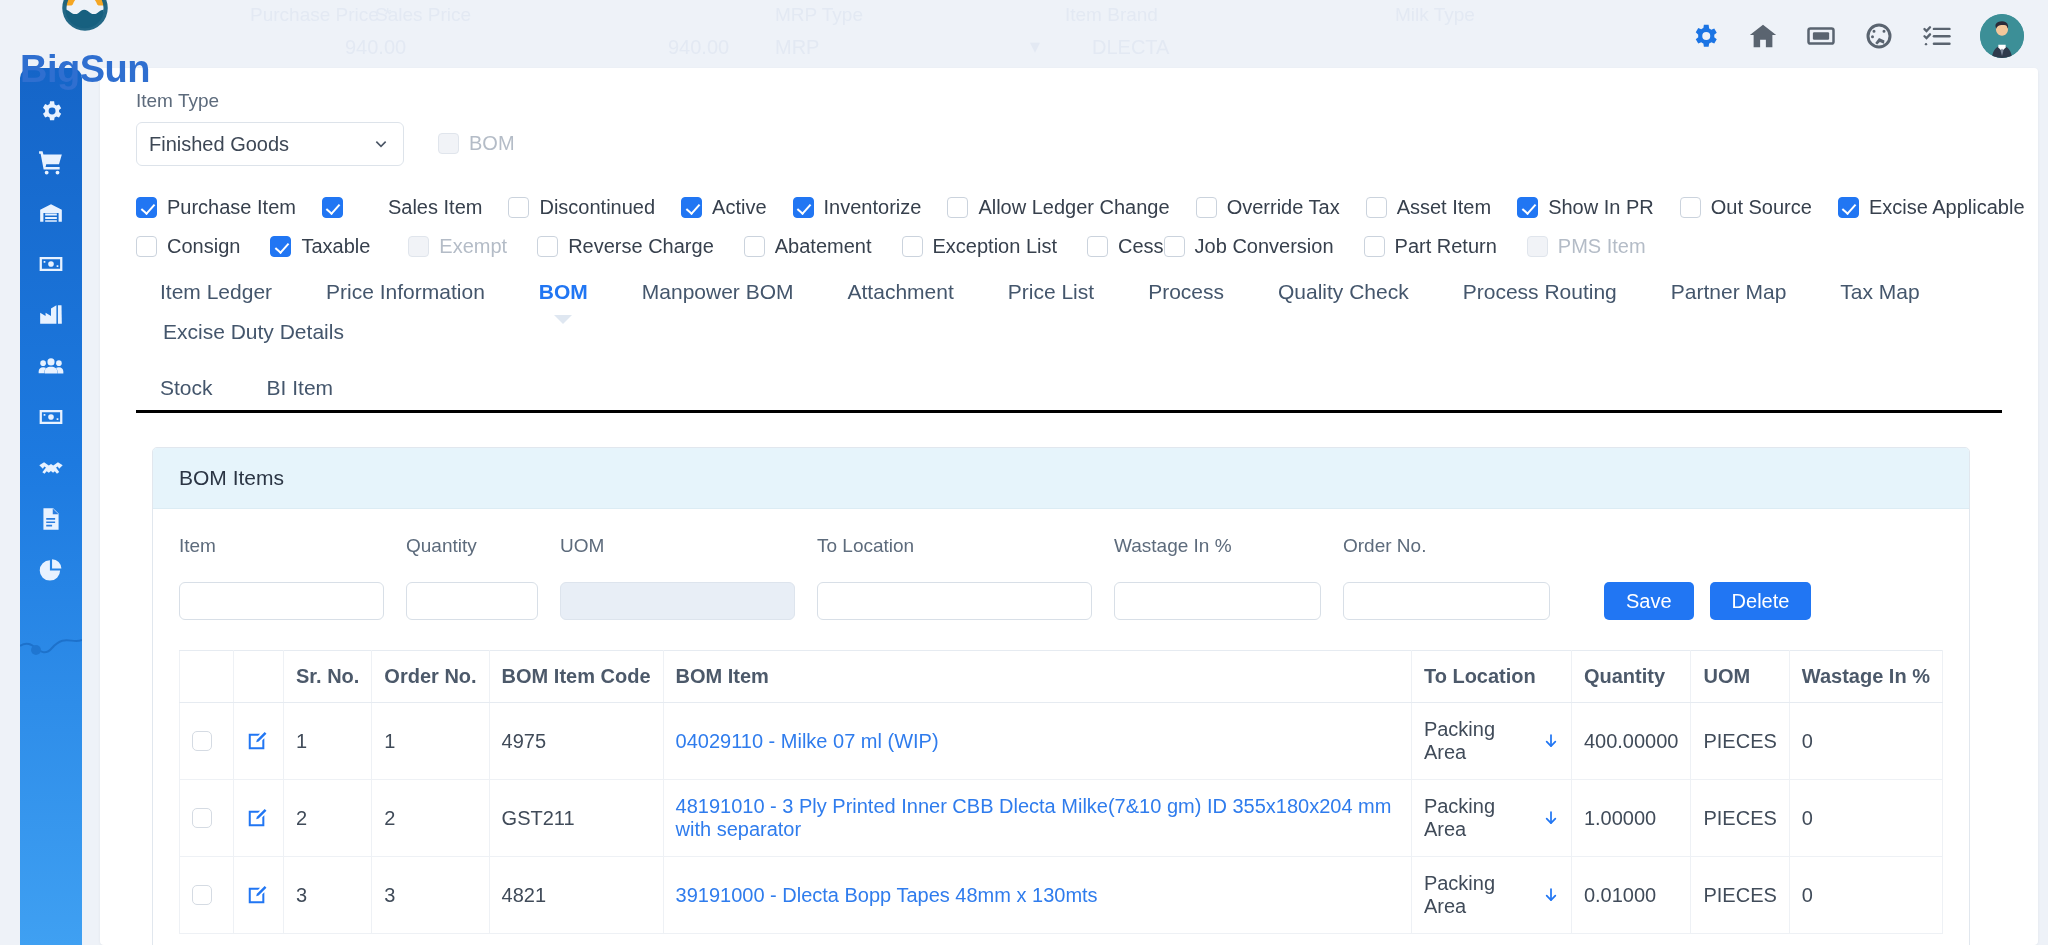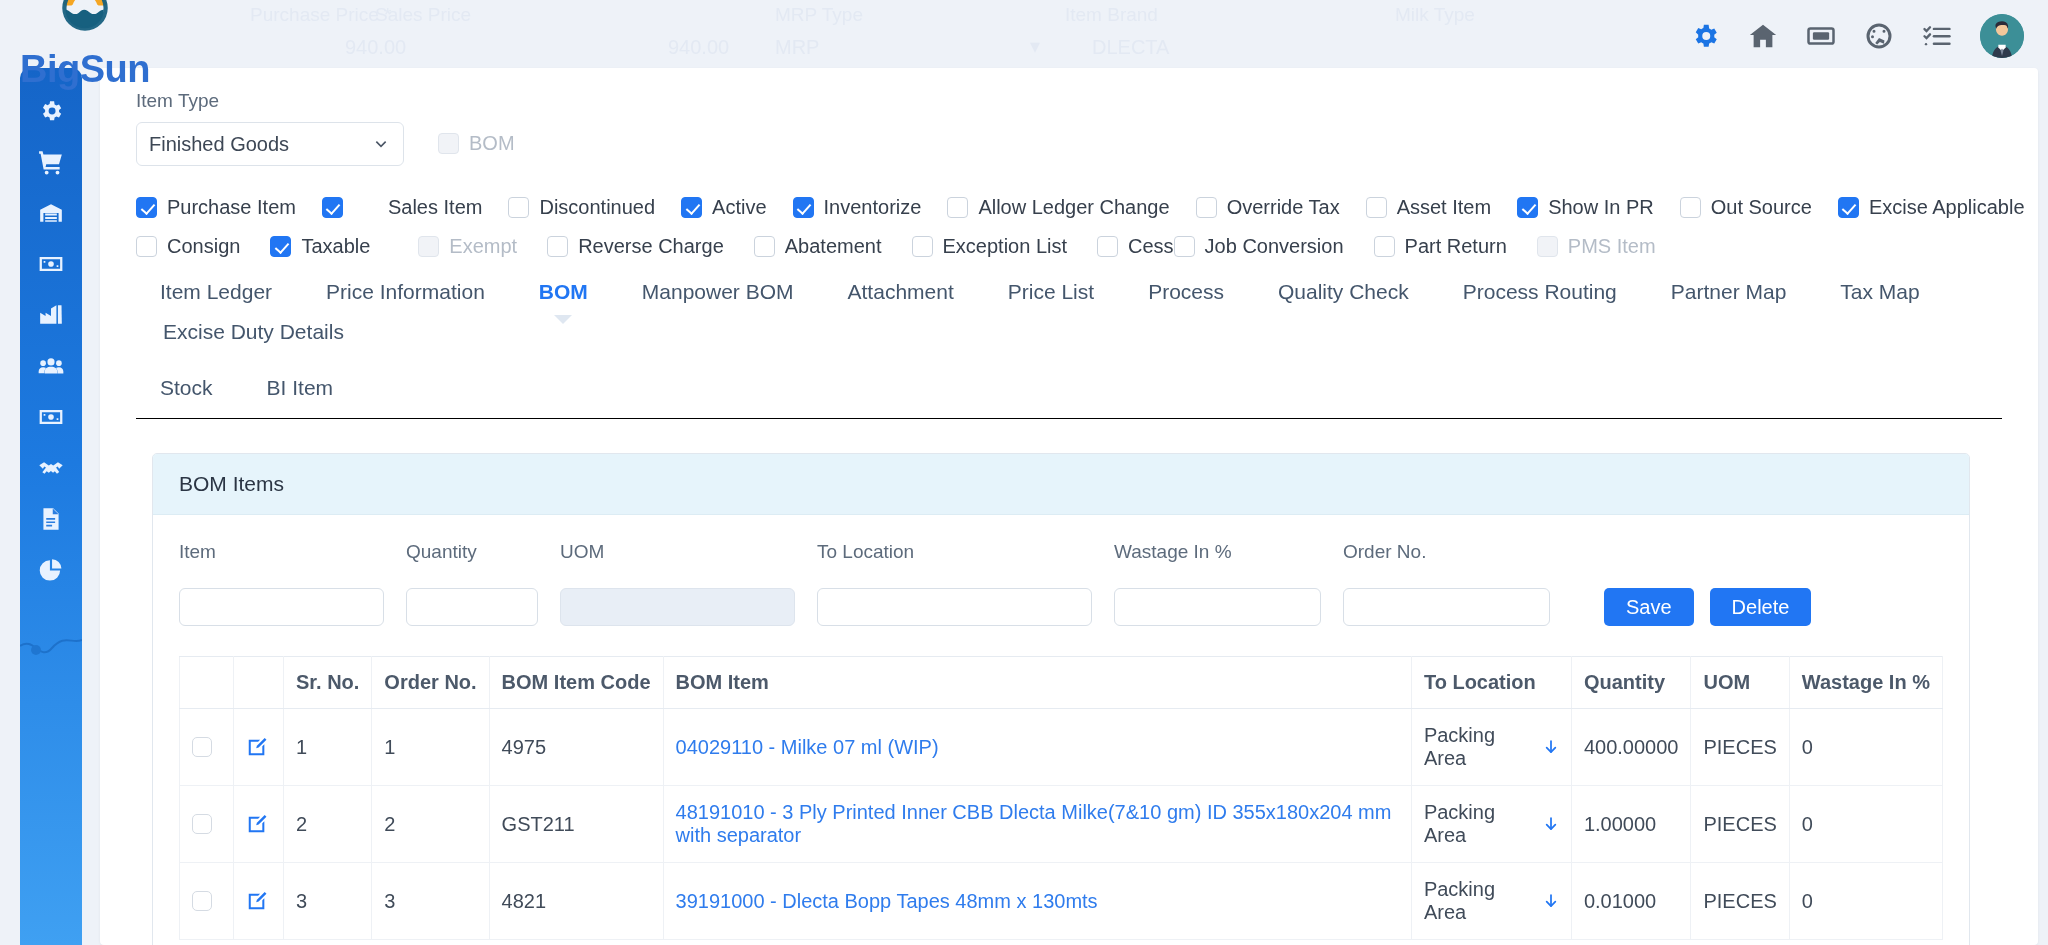--- a/index.html
+++ b/index.html
@@ -96,21 +96,21 @@
   .box.checked { background: #2176f3; border-color: #2176f3; }
   .box.checked::after {
     content: ""; position: absolute; left: 6.5px; top: 2.5px;
     width: 6px; height: 11px; border: solid #fff; border-width: 0 2.4px 2.4px 0;
     transform: rotate(42deg);
   }
   .box.dis { background: #f1f3f7; border-color: #e0e5ec; }
 
   
   .tabs-wrap {
-    margin-top: 12px; border-bottom: 1px solid #000000; padding-bottom: 8px;
+    margin-top: 12px; border-bottom: 3px solid #000000; padding-bottom: 0;
   }
   .tabs { display: flex; flex-wrap: wrap; align-items: flex-start; }
   .tab {
     font-size: 21px; color: #44566c; padding: 6px 27px 10px 27px;
     cursor: pointer; position: relative; white-space: nowrap;
   }
   .tab.first { padding-left: 24px; }
   .tab.active { color: #2176f3; font-weight: bold; }
   .tab.active::after {
     content: ""; position: absolute; left: 50%; bottom: -10px;
@@ -383,21 +383,21 @@
           <div class="chk" style="margin-right: 26px;">
             <span class="box checked"></span>
             <span>Excise Applicable</span>
           </div>
         </div>
       <div class="chk-row" id="flags-row-2">
           <div class="chk" style="margin-right: 30px;">
             <span class="box"></span>
             <span>Consign</span>
           </div>
-          <div class="chk" style="margin-right: 48px;">
+          <div class="chk" style="margin-right: 38px;">
             <span class="box checked"></span>
             <span>Taxable</span>
           </div>
           <div class="chk disabled" style="margin-right: 30px;">
             <span class="box dis"></span>
             <span>Exempt</span>
           </div>
           <div class="chk" style="margin-right: 30px;">
             <span class="box"></span>
             <span>Reverse Charge</span>

